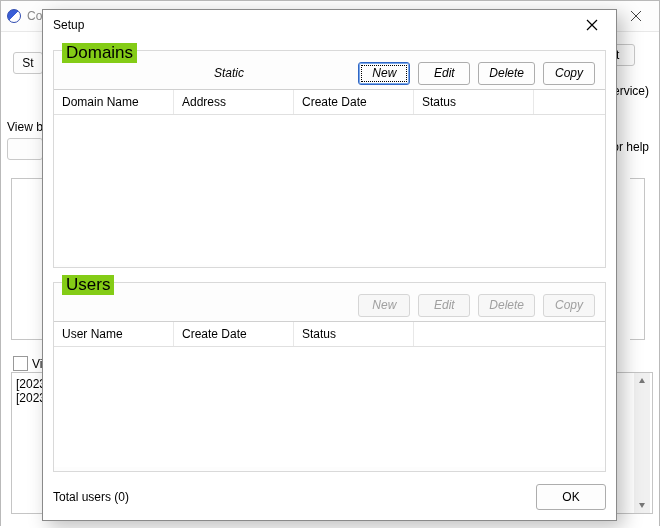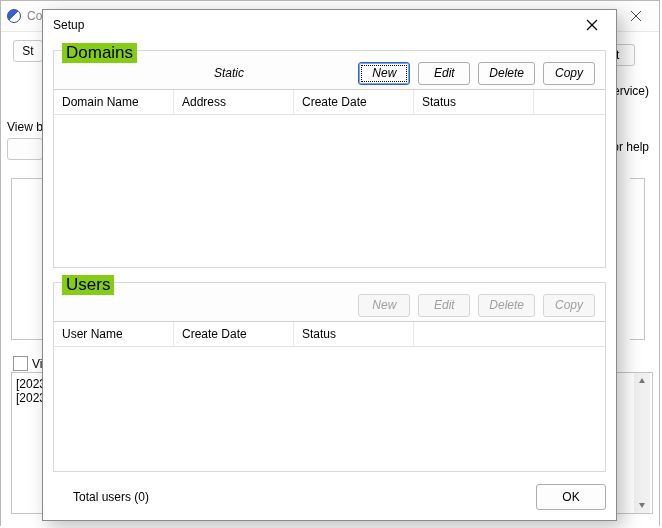--- a/index.html
+++ b/index.html
@@ -240,21 +240,21 @@
   .users .c2 { width:120px; }
   .users .c3 { flex:1; }
 
   .dlg-footer {
     display:flex;
     align-items:center;
     padding:0 10px 10px 10px;
     height:36px;
     box-sizing:border-box;
   }
-  .dlg-footer .status { flex:1; font-size:12px;margin-left:20px; }
+  .dlg-footer .status { flex:1; font-size:12px; }
   .dlg-footer .ok-btn {
     min-width:68px;
     height:24px;
     border:1px solid #adadad;
     border-radius:3px;
     background:#fdfdfd;
     font-size:12px;
     display:flex;
     align-items:center;
     justify-content:center;
@@ -281,21 +281,21 @@
     </div>
     <div class="parent-caption-btn">
       <svg width="10" height="10" viewBox="0 0 10 10">
           <path d="M0 0 L10 10 M10 0 L0 10" stroke="#444" stroke-width="1"></path>
         </svg>
     </div>
   </div>
 
   <div class="parent-body">
 
-    <div class="pb-btn" style="position:absolute;left:12px;top:8px;width:30px;">St</div>
+    <div class="pb-btn" style="position:absolute;left:12px;top:20px;width:30px;">St</div>
     <div class="pb-btn" style="position:absolute;right:24px;top:12px;width:24px;padding-left:4px;justify-content:flex-start;">t</div>
 
     <div class="pb-text" style="right:10px;top:52px;">ervice)</div>
 
     <div class="pb-text" style="left:6px;top:88px;">View by</div>
     <div class="pb-btn" style="position:absolute;left:6px;top:106px;width:36px;"></div>
     <div class="pb-text" style="right:10px;top:108px;">or help</div>
 
     <div class="pb-text" style="left:12px;top:148px;">Addre</div>
     <div class="pb-panel" style="left:10px;top:146px;width:32px;height:160px;border-right:none;"></div>

